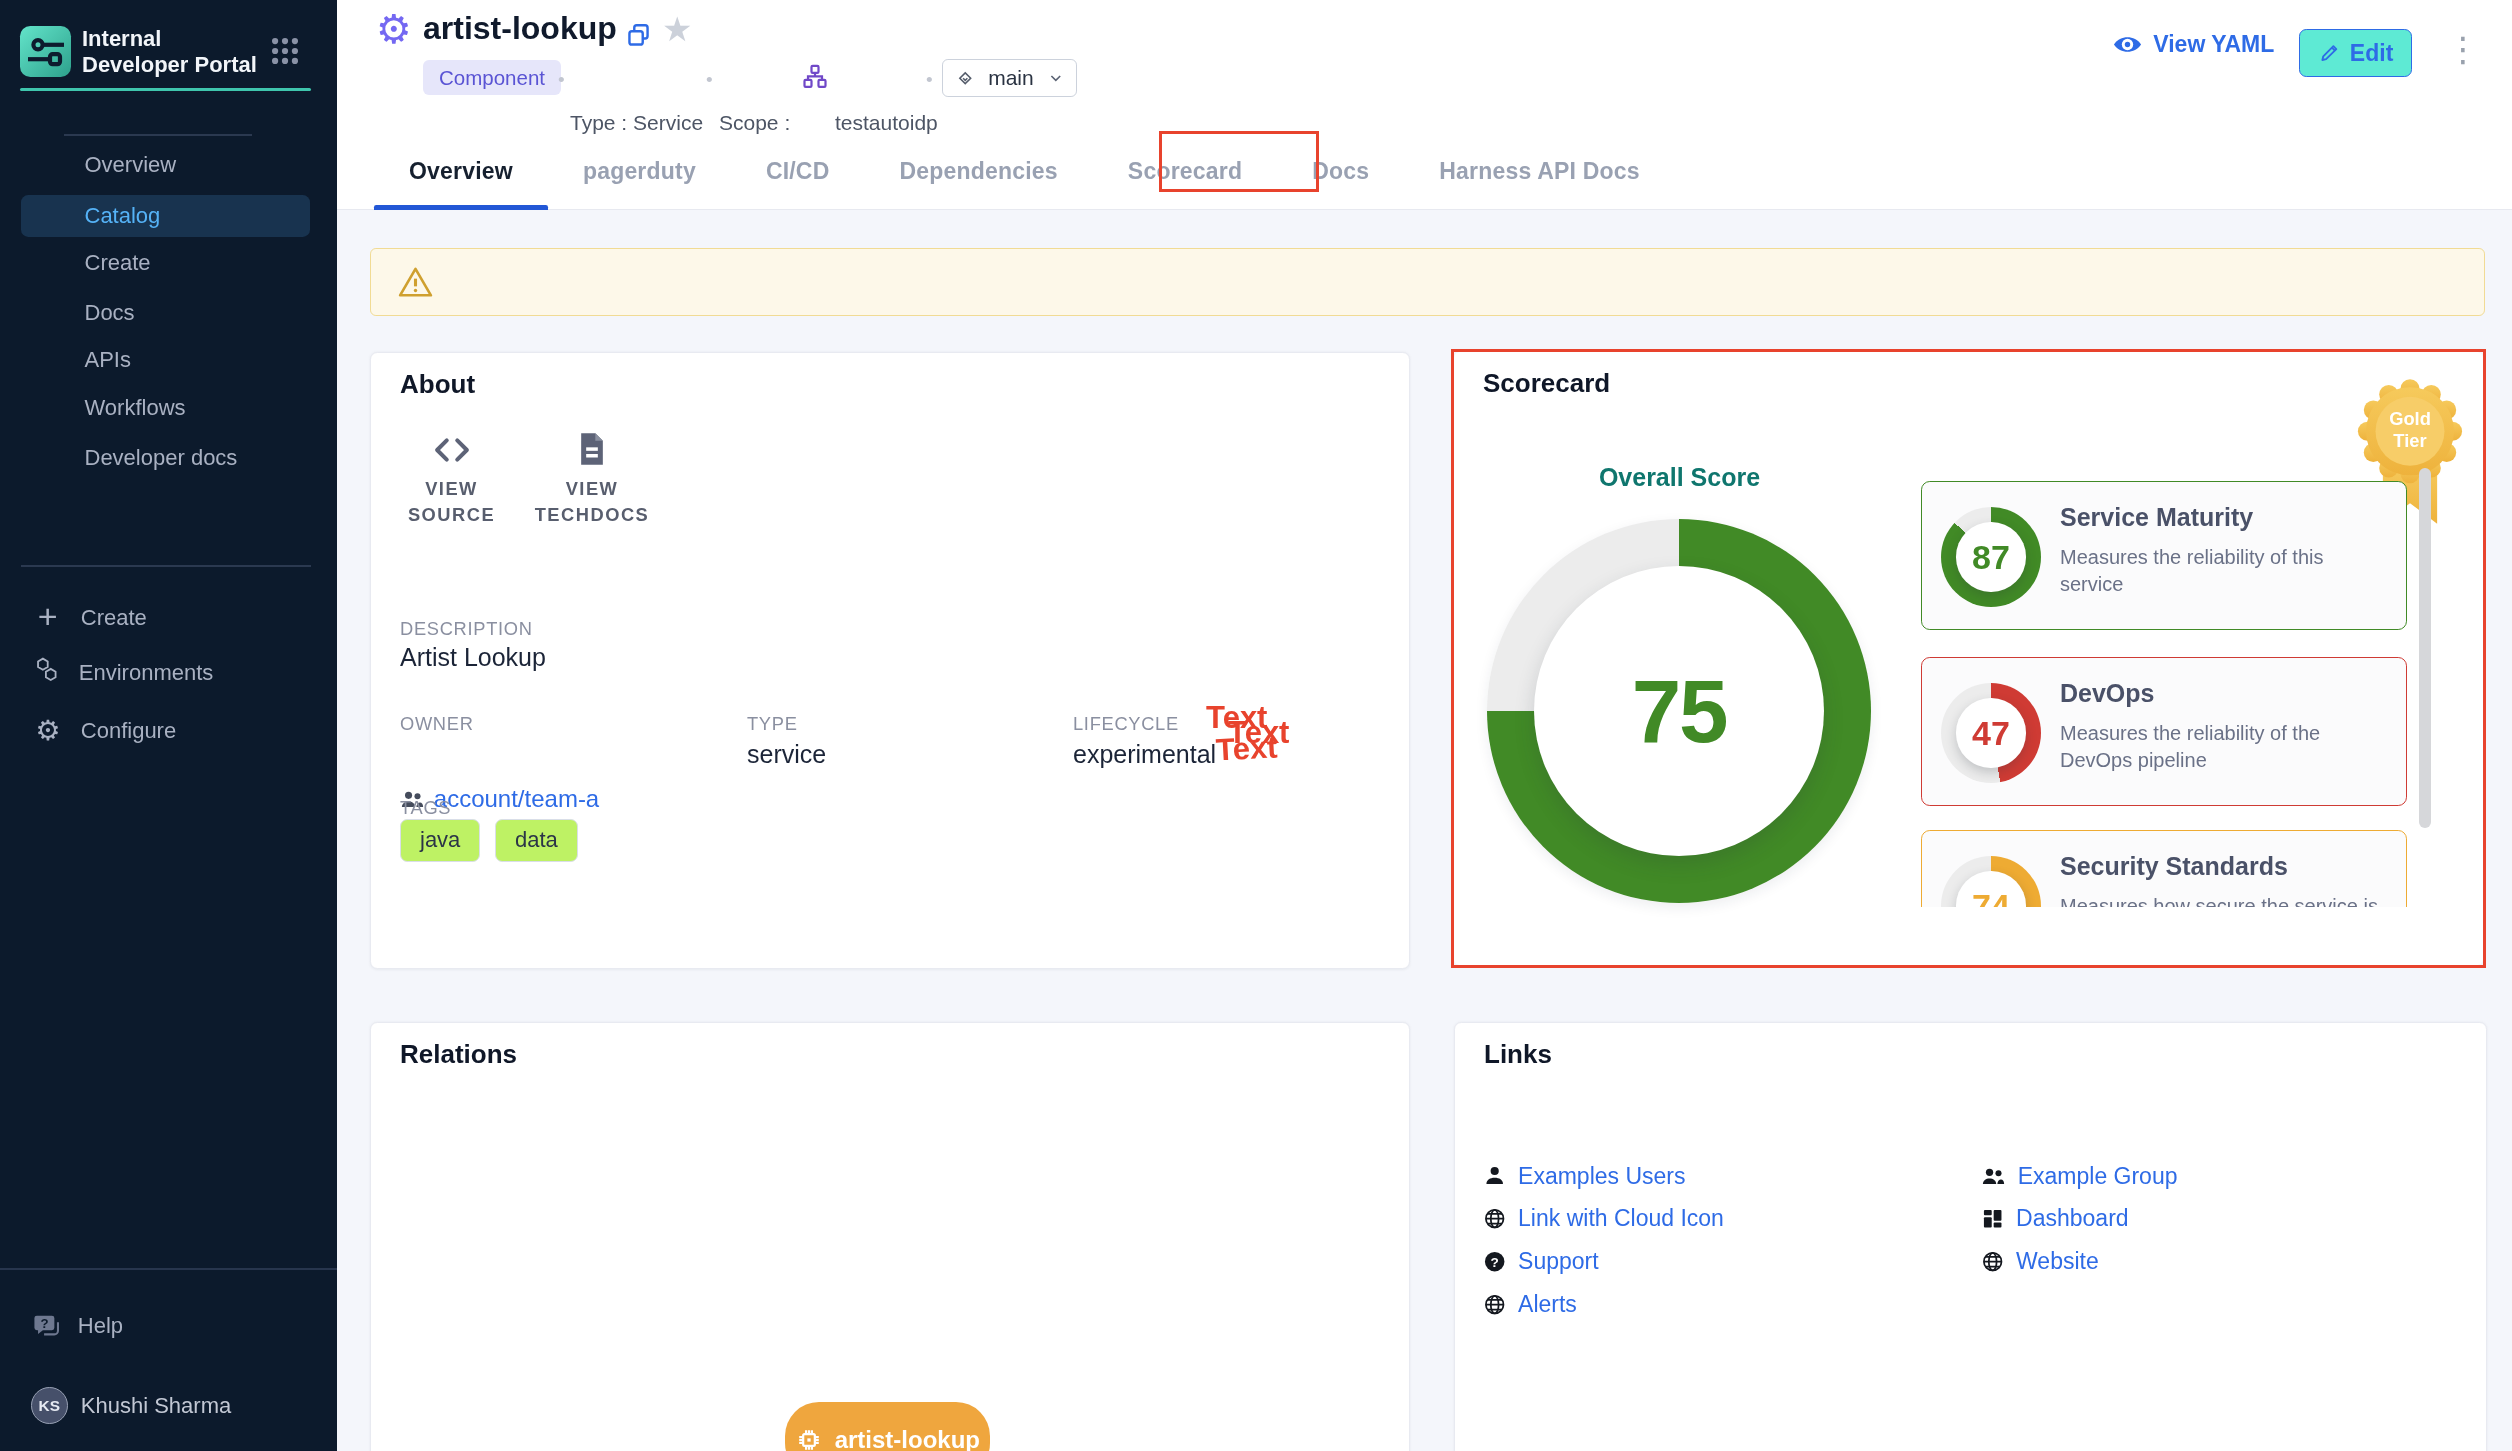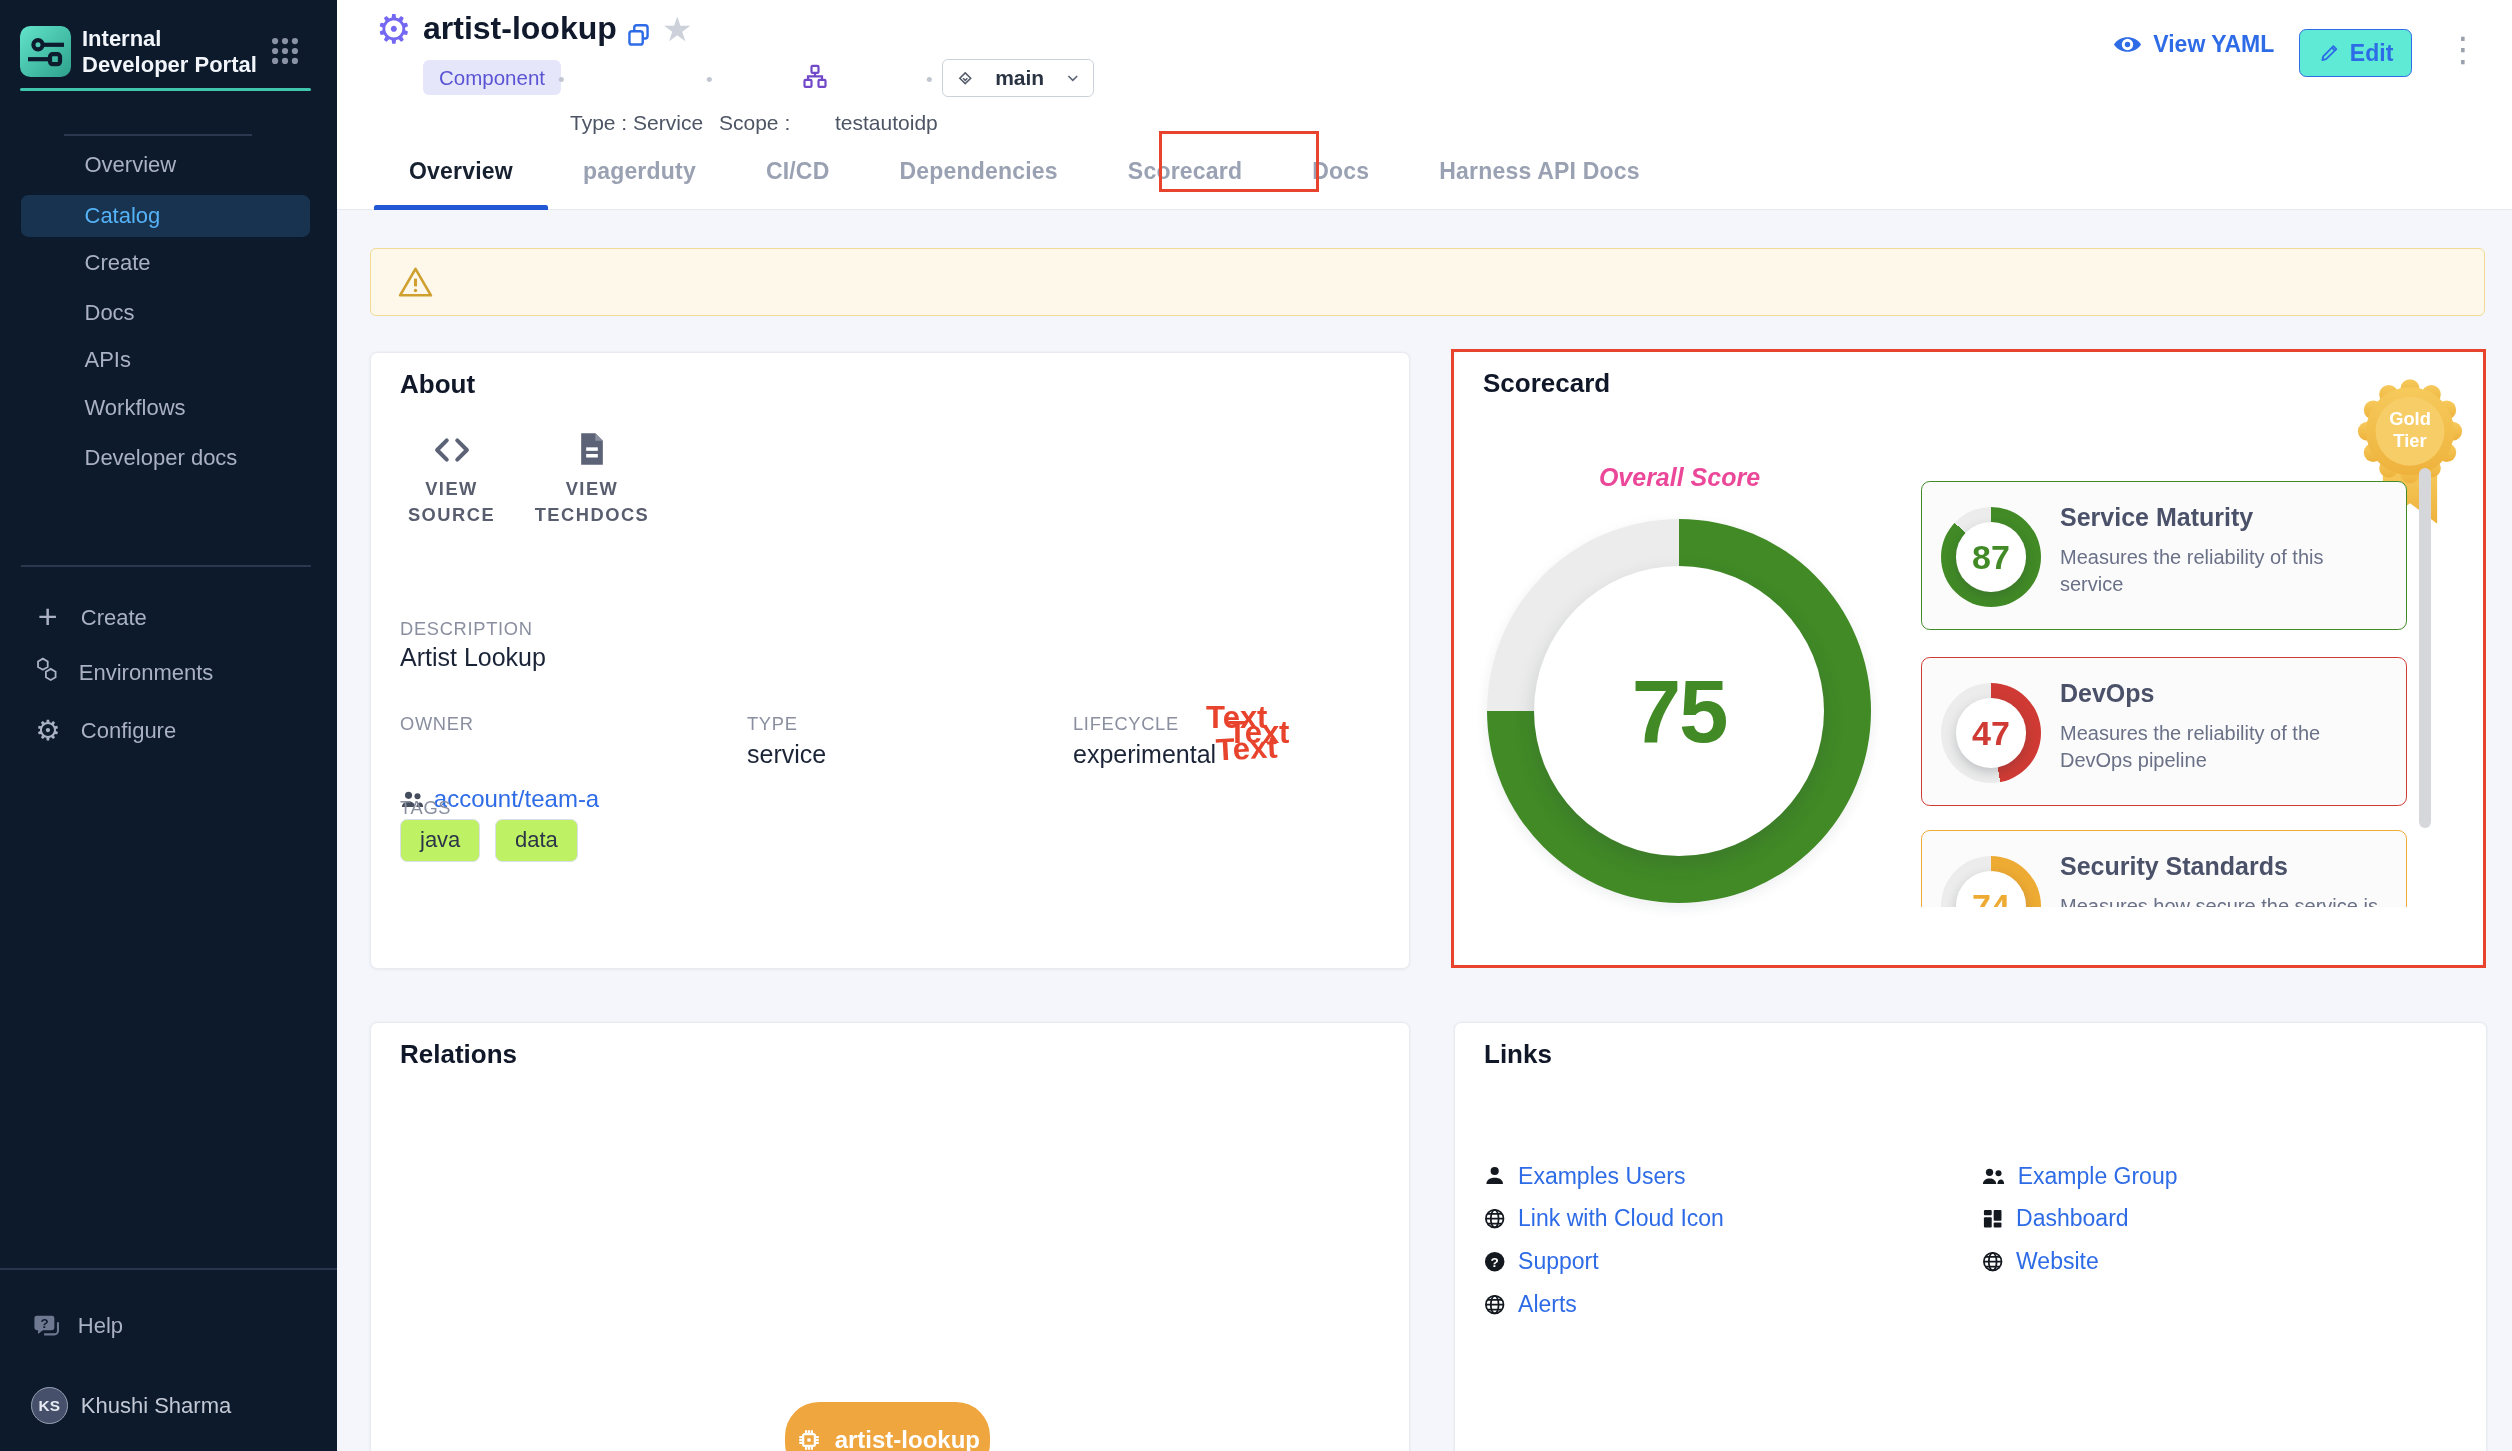--- a/index.html
+++ b/index.html
@@ -39,21 +39,21 @@
   .page-title { position:absolute; left:423px; top:10.3px; font-size:32px; font-weight:700; color:#101a2c; }
   .copy-icon { position:absolute; left:624px; top:20.5px; cursor:pointer; }
   .star-icon { position:absolute; left:662px; top:8.8px; font-size:34px; color:#ccd1da; cursor:pointer; }
   .kind-chip { position:absolute; left:423px; top:60px; height:35px; padding:0 16px; border-radius:5.9px;
                background:#e6e6fa; color:#5a54d4; font-size:20.5px; display:flex; align-items:center; }
   .meta-dot::before { content:"•"; }
   .meta-dot { position:absolute; top:69px; font-size:19px; color:#c2c6d0; }
   .meta-text { position:absolute; top:67px; font-size:21px; color:#4d5565;margin-top:44px; }
   .scope-icon { position:absolute; left:801px; top:63px; }
   .branch-select { position:absolute; left:942px; top:59px; height:38px; min-width:116px; border:0.7px solid #ccd2dc;
-                   border-radius:5.9px; background:#fff; display:flex; align-items:center; gap:20px; padding:0 11.7px; cursor:pointer;font-weight:bold; }
+                   border-radius:5.9px; background:#fff; display:flex; align-items:center; gap:13px; padding:0 11.7px; cursor:pointer; }
   .branch-select .lbl { font-size:21px; color:#2a3342; }
   .view-yaml { position:absolute; left:2112px; top:29px; display:flex; align-items:center; gap:10.3px; cursor:pointer; }
   .view-yaml .lbl { font-size:23px; font-weight:700; color:#2e6be6; }
   .edit-btn { position:absolute; left:2299px; top:29px; width:113px; height:48px; border:1.5px solid #2e6be6;
               border-radius:7.3px; background:#5eead4; display:flex; align-items:center; justify-content:center;
               gap:8.8px; cursor:pointer; }
   .edit-btn .lbl { font-size:23px; font-weight:700; color:#2e6be6; }
   .kebab { position:absolute; left:2446px; top:29px; font-size:34px; color:#99a1ad; cursor:pointer; }
 
   .tabs { position:absolute; left:374px; top:132px; height:78px; display:flex; }
@@ -85,21 +85,21 @@
   .overlay-wrap { position:absolute; left:835px; top:343px; width:190px; height:95px; }
   .overlay-wrap span { position:absolute; font-size:31px; font-weight:700; color:#e8432d; }
   .tag-row { position:absolute; left:29px; top:466px; display:flex; gap:14.6px; }
   .tag-chip { padding:7.3px 19px; border:1.5px solid #d9dee8; border-radius:7.3px; background:#bef264;
               font-size:22px; color:#2b3547; cursor:pointer; }
 
   
   .sc-annotation { position:absolute; left:1451px; top:349px; width:1035px; height:619px; border:3.7px solid #e8432d; }
   .sc-card { position:absolute; inset:0; background:#fff; border-radius:5.9px; }
   .overall-label { position:absolute; left:79px; top:111px; width:293px; text-align:center; font-size:25px;
-                   font-weight:700; color:#ec4899;font-style:italic; }
+                   font-weight:700; color:#0f766e; }
   .gauge { position:absolute; border-radius:50%; box-shadow:0 4.4px 13px rgba(30,40,60,.08); }
   .gauge-inner { position:absolute; border-radius:50%; background:#fff; display:flex; align-items:center;
                  justify-content:center; box-shadow:0 8.8px 20.5px rgba(40,50,60,.18); }
   .overall-gauge { left:33px; top:167px; width:384px; height:384px; }
   .overall-gauge .gauge-inner { inset:47px; }
   .overall-num { font-size:89px; font-weight:700; letter-spacing:-2.2px; }
   .metric-viewport { position:absolute; left:467px; top:129px; width:489px; height:426px; overflow:hidden; }
   .metric { position:absolute; left:0; width:486px; height:149px; background:#fbfbfc; border:1.5px solid;
             border-radius:8.8px; cursor:pointer; }
   .metric .gauge { left:19px; top:25px; width:100px; height:100px; box-shadow:none; }

